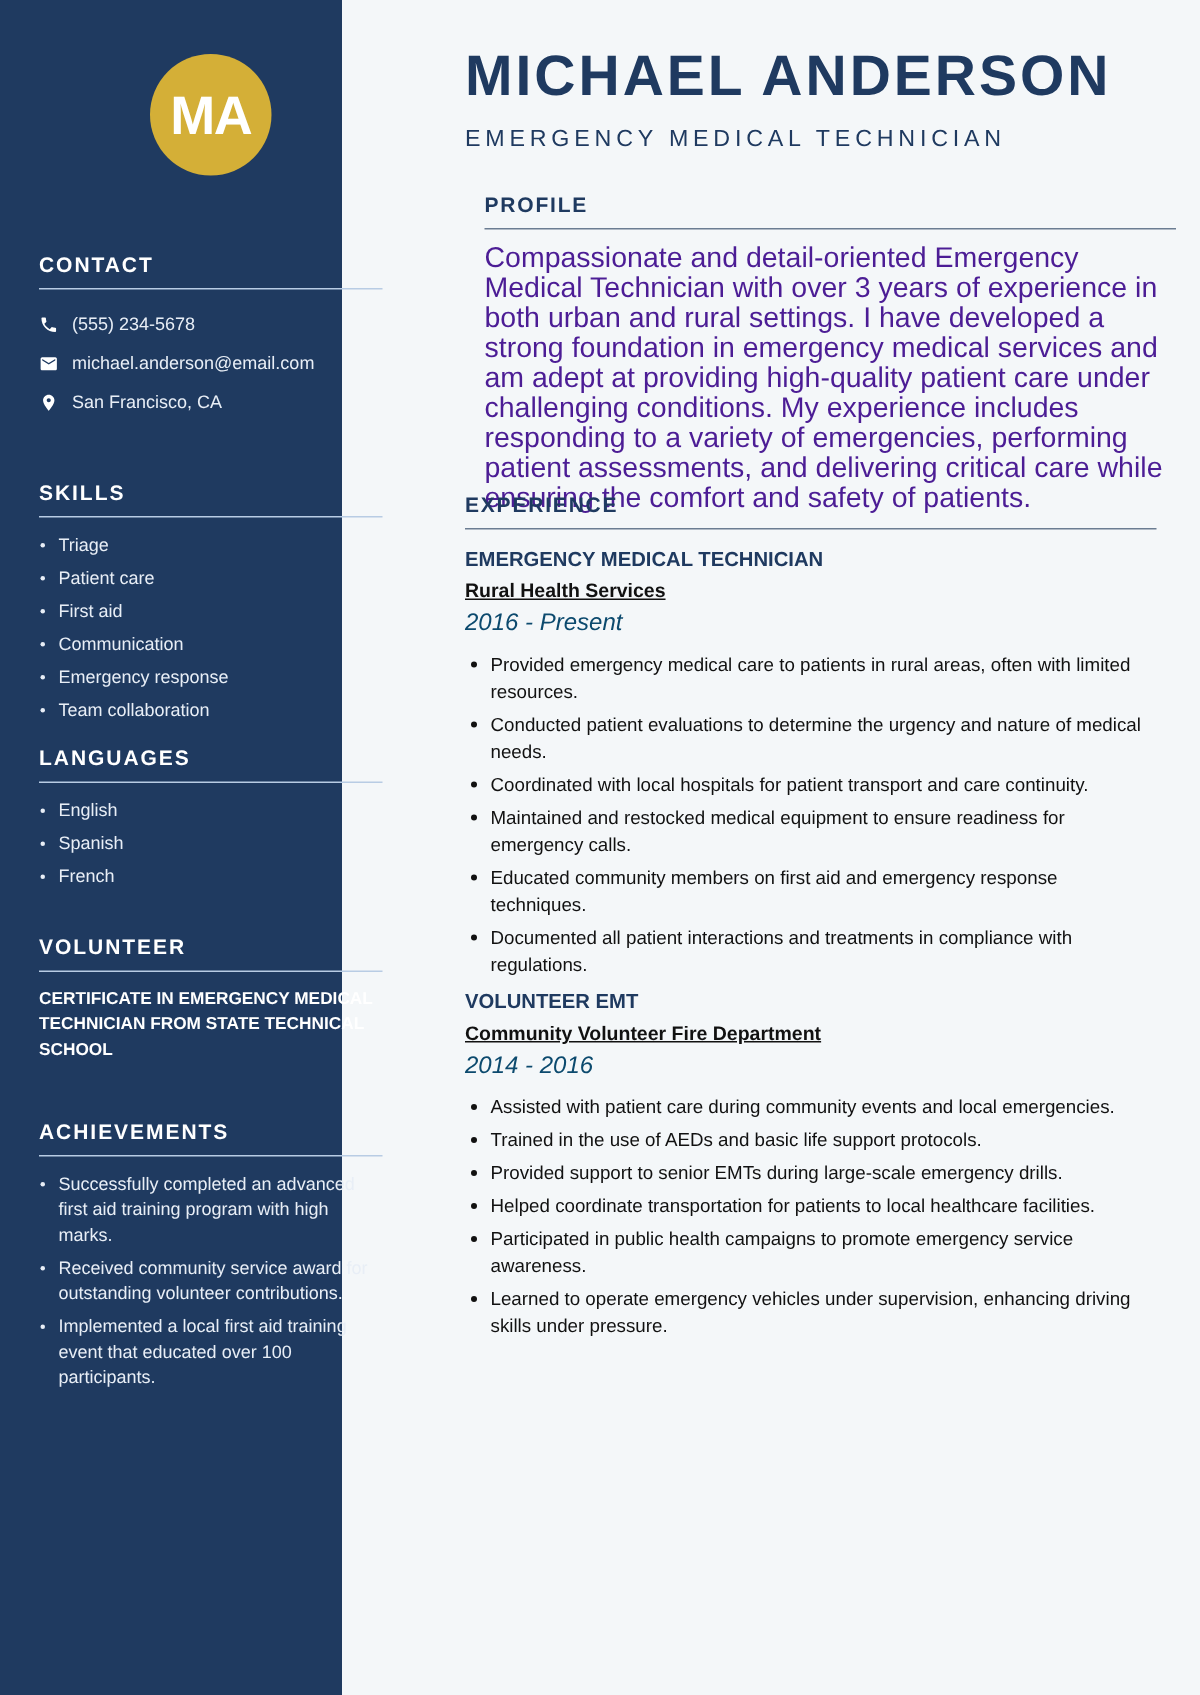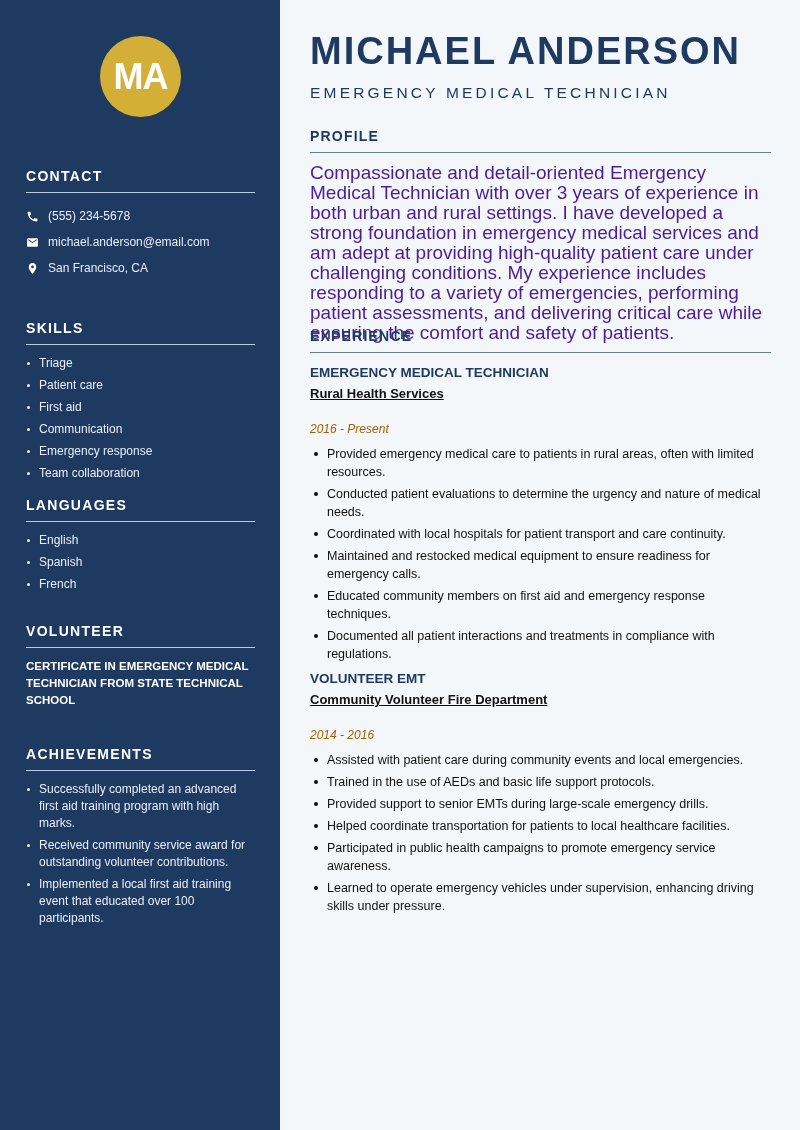--- a/index.html
+++ b/index.html
@@ -5,21 +5,21 @@
     * { box-sizing: border-box; margin: 0; padding: 0; }
     html, body { width: 800px; height: 1130px; }
     body {
       font-family: "Liberation Sans", "DejaVu Sans", sans-serif;
       background: #f4f7f9;
       position: relative;
       overflow: hidden;
     }
     .sidebar {
       position: absolute; left: 0; top: 0;
-      width: 280px; height: 1130px;
+      width: 228px; height: 1130px;
       background: #1f3a60;
       color: #ffffff;
       padding: 18px 26px;
     }
     .avatar {
       position: absolute;
       left: 100px; top: 36px;
       width: 81px; height: 81px;
       border-radius: 50%;
       background: #d4af37;
@@ -89,22 +89,22 @@
     .job-title {
       font-size: 13.5px; font-weight: bold; color: #1f3a60;
       margin-top: 12px;
     }
     .job-company {
       font-size: 13px; font-weight: bold; color: #111111;
       margin-top: 6px;
       text-decoration: underline;
     }
     .job-date {
-      font-size: 12px; font-style: italic; color: #a16207;
-      margin-top: 21px;
+      font-size: 16px; font-style: italic; color: #0c4a6e;
+      margin-top: 6px;
     }
     .job-list { list-style: none; margin-top: 9px; }
     .job-list li {
       position: relative; padding-left: 17px;
       font-size: 12.5px; color: #111111; line-height: 18px;
       margin-bottom: 4px;
     }
     .job-list li::before {
       content: ""; position: absolute; left: 4px; top: 7px;
       width: 4px; height: 4px; background: #111111; border-radius: 50%;
@@ -179,21 +179,21 @@
       <li>Received community service award for outstanding volunteer contributions.</li>
       <li>Implemented a local first aid training event that educated over 100 participants.</li>
     </ul>
   </section>
 </aside>
 
 <main class="main">
   <h1 class="name">MICHAEL ANDERSON</h1>
   <div class="title">EMERGENCY MEDICAL TECHNICIAN</div>
 
-  <section class="m-section" style="top:128px;">
+  <section class="m-section" style="top:128px;margin-left:13px;">
     <div class="m-heading">PROFILE</div>
     <p class="profile-text">Compassionate and detail-oriented Emergency Medical Technician with over 3 years of experience in both urban and rural settings. I have developed a strong foundation in emergency medical services and am adept at providing high-quality patient care under challenging conditions. My experience includes responding to a variety of emergencies, performing patient assessments, and delivering critical care while ensuring the comfort and safety of patients.</p>
   </section>
 
   <section class="m-section" style="top:328px;">
     <div class="m-heading">EXPERIENCE</div>
 
     <div>
       <div class="job-title">EMERGENCY MEDICAL TECHNICIAN</div>
       <div class="job-company">Rural Health Services</div>

